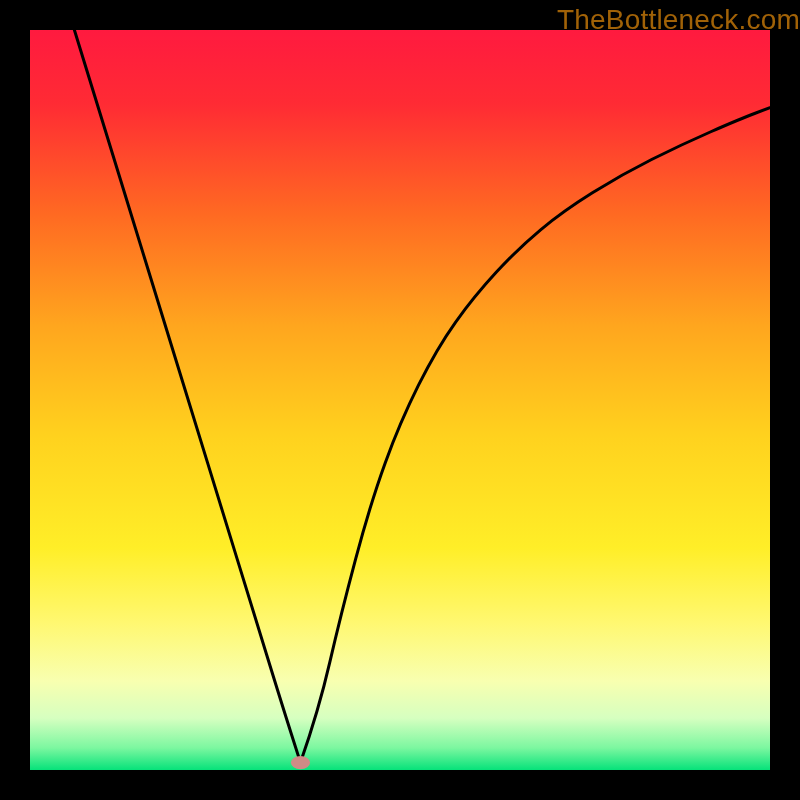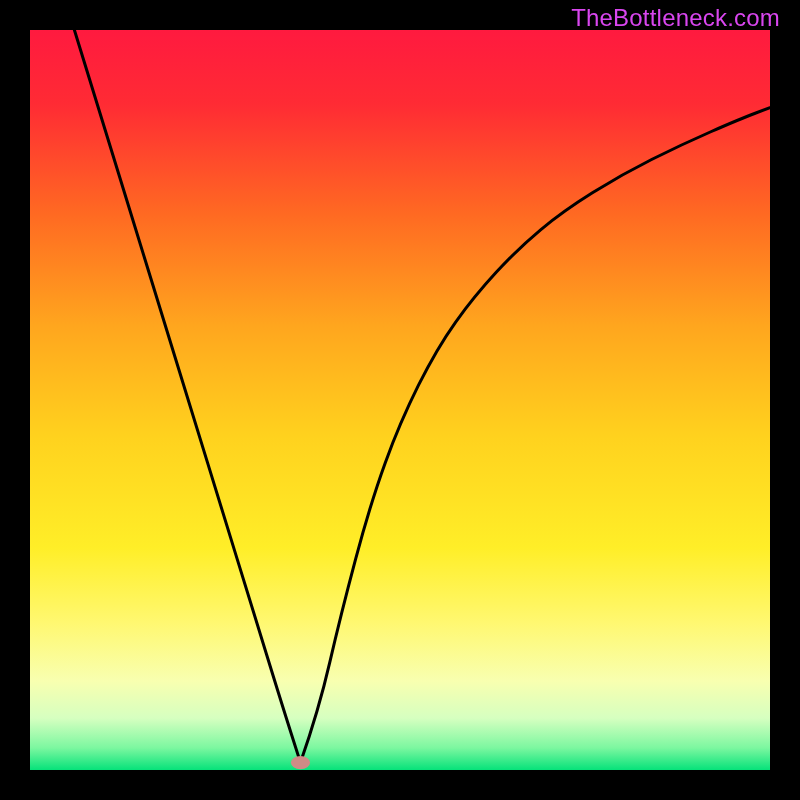--- a/index.html
+++ b/index.html
@@ -20,25 +20,25 @@
     position: absolute;
     left: 30px;
     top: 30px;
     width: 740px;
     height: 740px;
     overflow: hidden;
   }
   .watermark {
     position: absolute;
     top: 4px;
-    right: 20px;
+    right: 0;
     font-family: Arial, Helvetica, sans-serif;
-    font-size: 24px;
+    font-size: 28px;
     font-weight: 500;
-    color: #d946ef;
+    color: #a16207;
     letter-spacing: 0.2px;
     z-index: 10;
   }
   svg {
     display: block;
   }
 </style>
 </head>
 <body>
 

